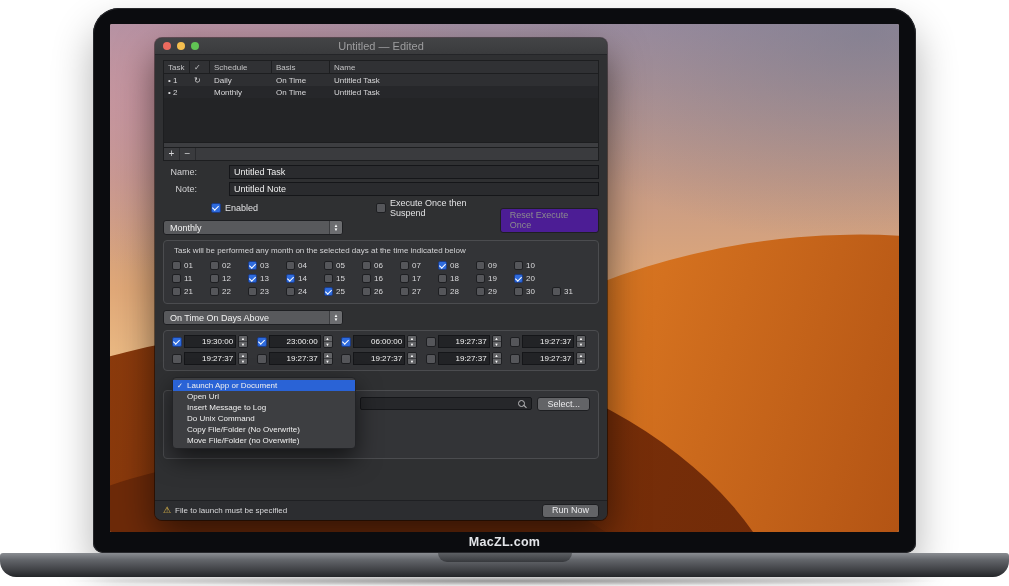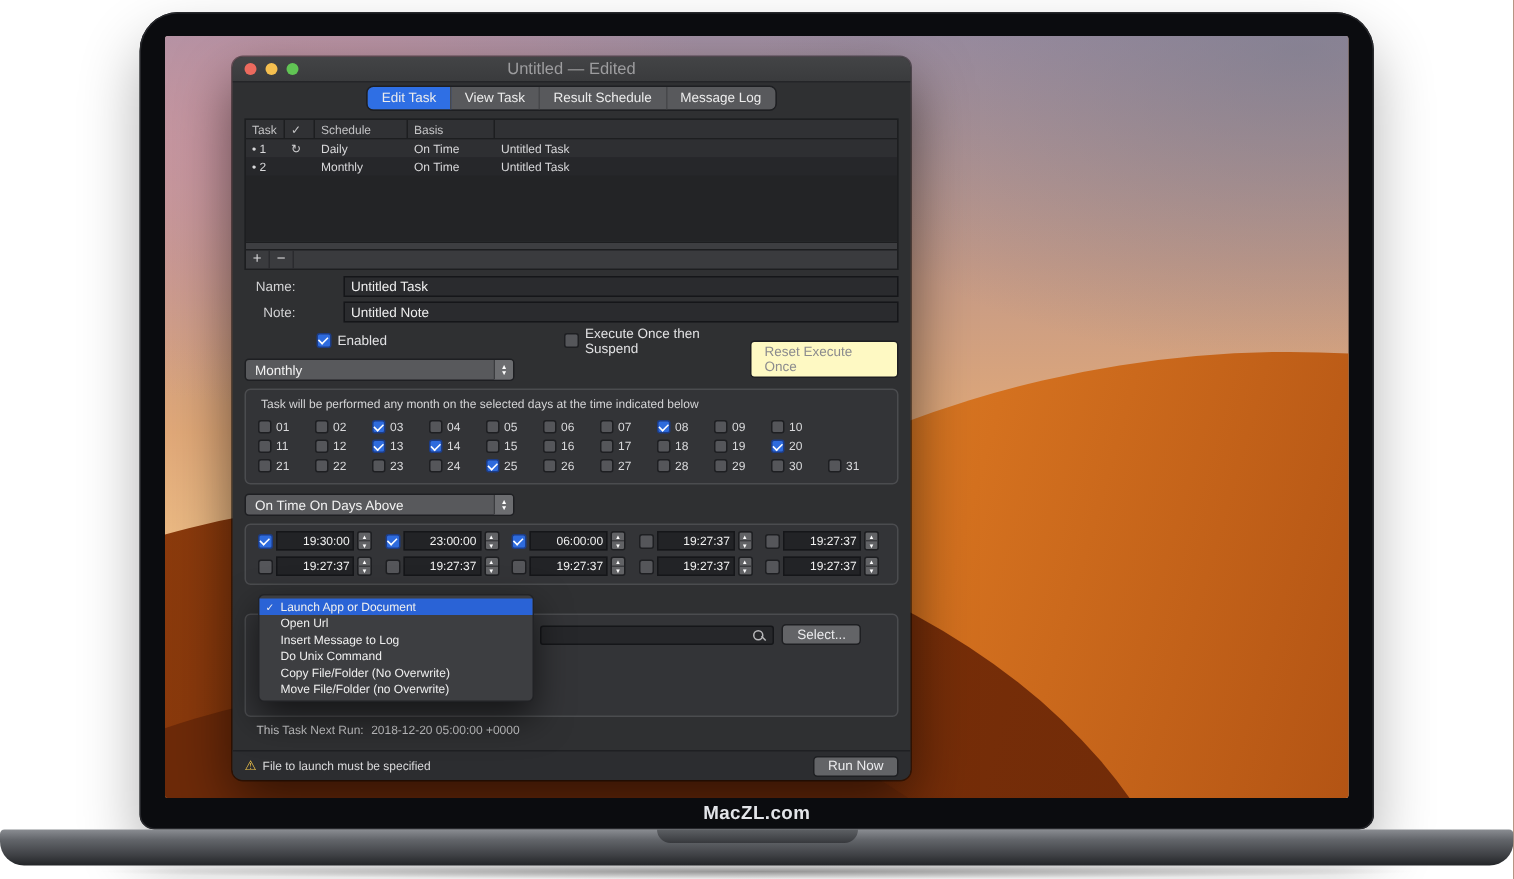--- a/index.html
+++ b/index.html
@@ -84,21 +84,21 @@
     content:""; width:5px; height:2.5px; border-left:1.5px solid #fff; border-bottom:1.5px solid #fff;
     transform:rotate(-45deg) translate(0,-1px); }
 
   .opts { display:flex; align-items:center; margin-top:6px; height:12px; }
   .opt { display:flex; align-items:center; gap:4px; }
   .opt1 { margin-left:48px; }
   .opt2 { margin-left:118px; }
   .opt-label { font-size:9px; color:#e2e2e4; }
   .btn { background:#636467; border:1px solid #1e1f22; border-radius:3px; color:#ebebed; font-size:9px;
     padding:1px 9px 2px; display:inline-flex; align-items:center; justify-content:center; }
-  .btn.disabled { background:#fef9c3; color:#8b8b8e;margin-top:24px; }
+  .btn.disabled { background:#4c1d95; color:#8b8b8e;margin-top:24px; }
   .reset-btn { margin-left:auto; }
 
   .popup { width:180px; height:15px; background:#58595c; border:1px solid #1e1f22; border-radius:3px;
     display:flex; align-items:center; margin-top:6px; color:#f2f2f2; font-size:9px; padding-left:6px; }
   .popup .caps { margin-left:auto; width:13px; height:13px; background:#6c6d70; border-left:1px solid #3b3c3f;
     border-radius:0 2px 2px 0; display:flex; flex-direction:column; align-items:center; justify-content:center; }
   .popup .caps span { font-size:4.5px; line-height:4px; color:#fff; }
 
   .panel { border:1px solid #4b4c4f; border-radius:4px; background:#333437; margin-top:5px; padding:4px 8px 5px; }
   .panel-desc { font-size:8px; color:#d4d4d6; margin:1px 0 4px 2px; }
@@ -114,21 +114,21 @@
     font-size:8px; display:flex; align-items:center; padding-left:17px; }
   .stepper { width:10px; height:13px; border:1px solid #1e1f22; border-radius:2px; overflow:hidden;
     display:flex; flex-direction:column; }
   .step { flex:1; background:#626366; display:flex; align-items:center; justify-content:center; }
   .step span { font-size:4px; line-height:4px; color:#fff; }
   .step.up { border-bottom:1px solid #3b3c3f; }
 
   .action-area { position:relative; margin-top:6px; height:82px; }
   .action-panel { position:absolute; left:0; right:0; top:13px; bottom:0; border:1px solid #4b4c4f;
     border-radius:4px; background:#333437; }
-  .file-row { position:absolute; left:196px; right:24px; top:6px; display:flex; gap:5px; align-items:center; }
+  .file-row { position:absolute; left:196px; right:8px; top:6px; display:flex; gap:5px; }
   .file-field { flex:1; height:13px; background:#26272a; border:1px solid #151619; border-radius:2px;
     display:flex; align-items:center; justify-content:flex-end; padding-right:4px; }
   .mag { width:7px; height:7px; border:1.2px solid #b9b9bb; border-radius:50%; position:relative; margin-right:2px; }
   .mag::after { content:""; position:absolute; width:4px; height:1.2px; background:#b9b9bb;
     transform:rotate(45deg); right:-3px; bottom:-1px; }
   .select-btn { height:14px; }
 
   .menu { position:absolute; left:9px; top:0; width:184px; background:#3d3e41; border:1px solid #222326;
     border-radius:4px; box-shadow:0 10px 24px rgba(0,0,0,.6); padding:2px 0; z-index:10; }
   .menu-item { display:flex; align-items:center; height:11px; font-size:8px; color:#efefef; padding:0 6px 0 4px; }
@@ -158,37 +158,29 @@
         <div class="lights">
           <span class="light red"></span>
           <span class="light yellow"></span>
           <span class="light green"></span>
         </div>
         <div class="title">Untitled — Edited</div>
       </div>
 
       <div class="content">
 
-        <div class="tabs">
-          <div class="seg">
-
-          <div class="tab active">Edit Task</div>
-              <div class="tab">View Task</div>
-              <div class="tab">Result Schedule</div>
-              <div class="tab">Message Log</div>
-            </div>
-        </div>
 
         <div class="table">
           <div class="thead">
 
           <div class="th">Task</div>
               <div class="th">✓</div>
               <div class="th">Schedule</div>
               <div class="th">Basis</div>
+              <div class="th">Name</div>
             </div>
           <div class="tbody">
 
           <div class="trow">
               <div class="td c1">• 1</div>
               <div class="td c2">↻</div>
               <div class="td c3">Daily</div>
               <div class="td c4">On Time</div>
               <div class="td c5">Untitled Task</div>
             </div>
@@ -543,24 +535,20 @@
               <span class="chk"></span>
               <span>Copy File/Folder (No Overwrite)</span>
             </div>
               <div class="menu-item">
               <span class="chk"></span>
               <span>Move File/Folder (no Overwrite)</span>
             </div>
             </div>
         </div>
 
-        <div class="next-run">
-          <span>This Task Next Run:</span>
-          <span>2018-12-20 05:00:00 +0000</span>
-        </div>
       </div>
 
       <div class="statusbar">
         <span class="warn-icon">⚠</span>
         <span class="warn-text">File to launch must be specified</span>
         <div class="btn run-btn">Run Now</div>
       </div>
     </div>
   </div>
 

